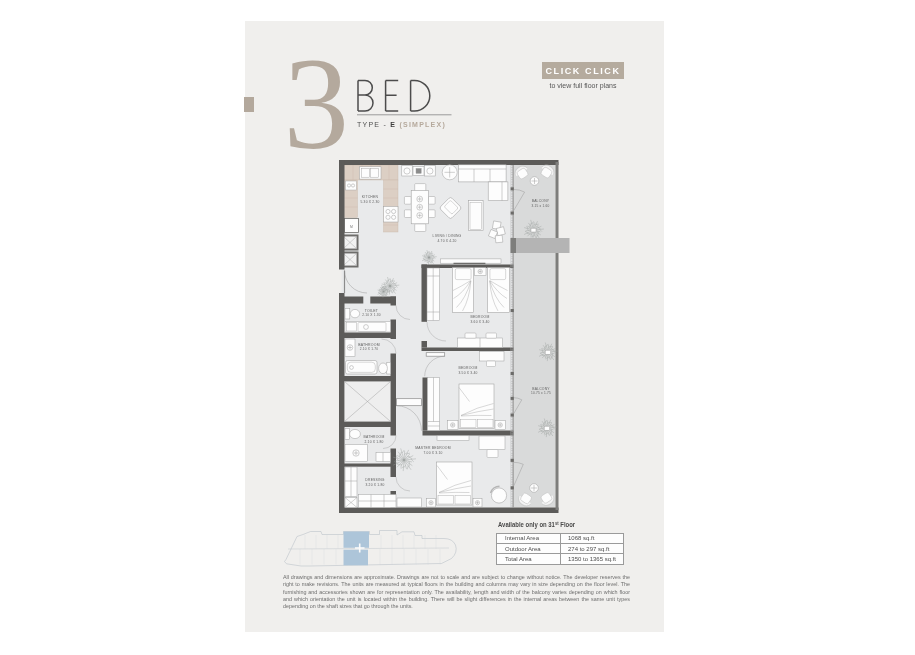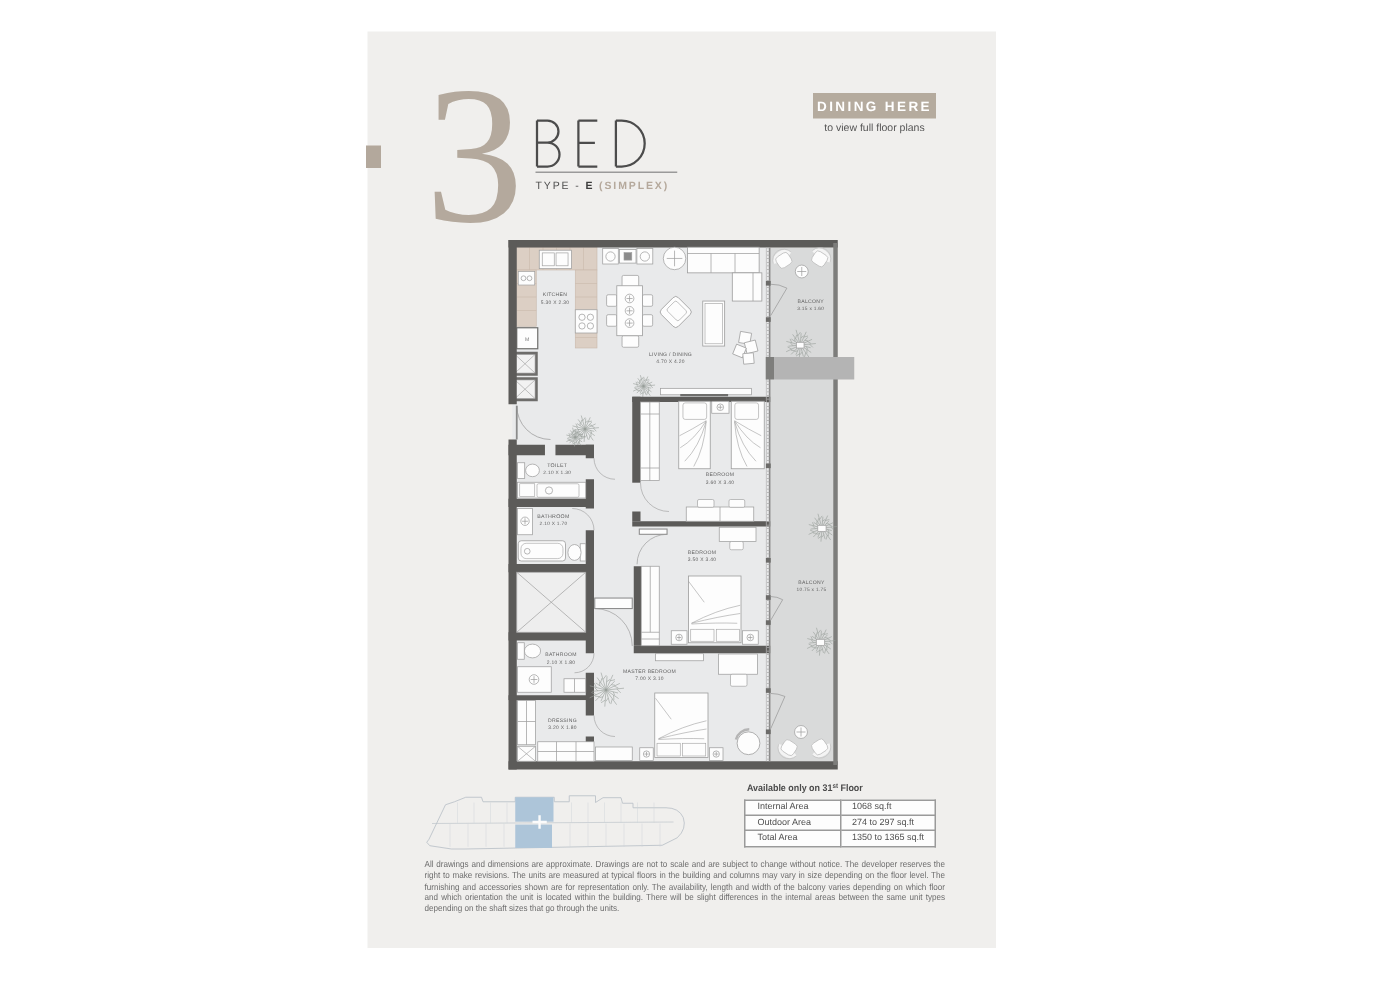--- a/index.html
+++ b/index.html
@@ -24,21 +24,21 @@
     <path d="M385.6,80.4 V111 M385.6,80.4 H398.2 M385.6,95.2 H396.6 M385.6,111 H398.2"></path>
 
     <path d="M410.6,80.4 V111 M410.6,80.4 H414.5 A15.3,15.3 0 0 1 414.5,111 H410.6"></path>
   </g>
 
   <line x1="357" y1="114.8" x2="451.5" y2="114.8" stroke="#9a9a9a" stroke-width="1"></line>
 </svg>
 
 <div class="abs" style="left:357px;top:121px;font-size:7px;letter-spacing:1.25px;color:#4f4f4f;">TYPE - <b style="color:#3d3d3d;">E</b> <span style="color:#b5a99c;font-weight:bold;">(SIMPLEX)</span></div>
 
-<div class="abs" style="left:542px;top:61.5px;width:82px;height:17.5px;background:#b5ab9e;color:#fff;font-size:9px;font-weight:bold;letter-spacing:1.6px;text-align:center;line-height:18px;">DINING HERE</div>
+<div class="abs" style="left:542px;top:61.5px;width:82px;height:17.5px;background:#b5ab9e;color:#fff;font-size:9px;font-weight:bold;letter-spacing:1.6px;text-align:center;line-height:18px;">CLICK CLICK</div>
 
 <div class="abs" style="left:542px;top:82px;width:82px;text-align:center;font-size:7px;color:#565656;">to view full floor plans</div>
 
 <svg id="plan" class="abs" style="left:0;top:0;" width="915" height="655" viewBox="0 0 915 655">
 
 <rect x="341.5" y="162" width="171.5" height="348" fill="#e9eaeb"></rect>
 
 <rect x="513.5" y="165" width="42" height="342.5" fill="#d9dada"></rect>
 
 <g>

